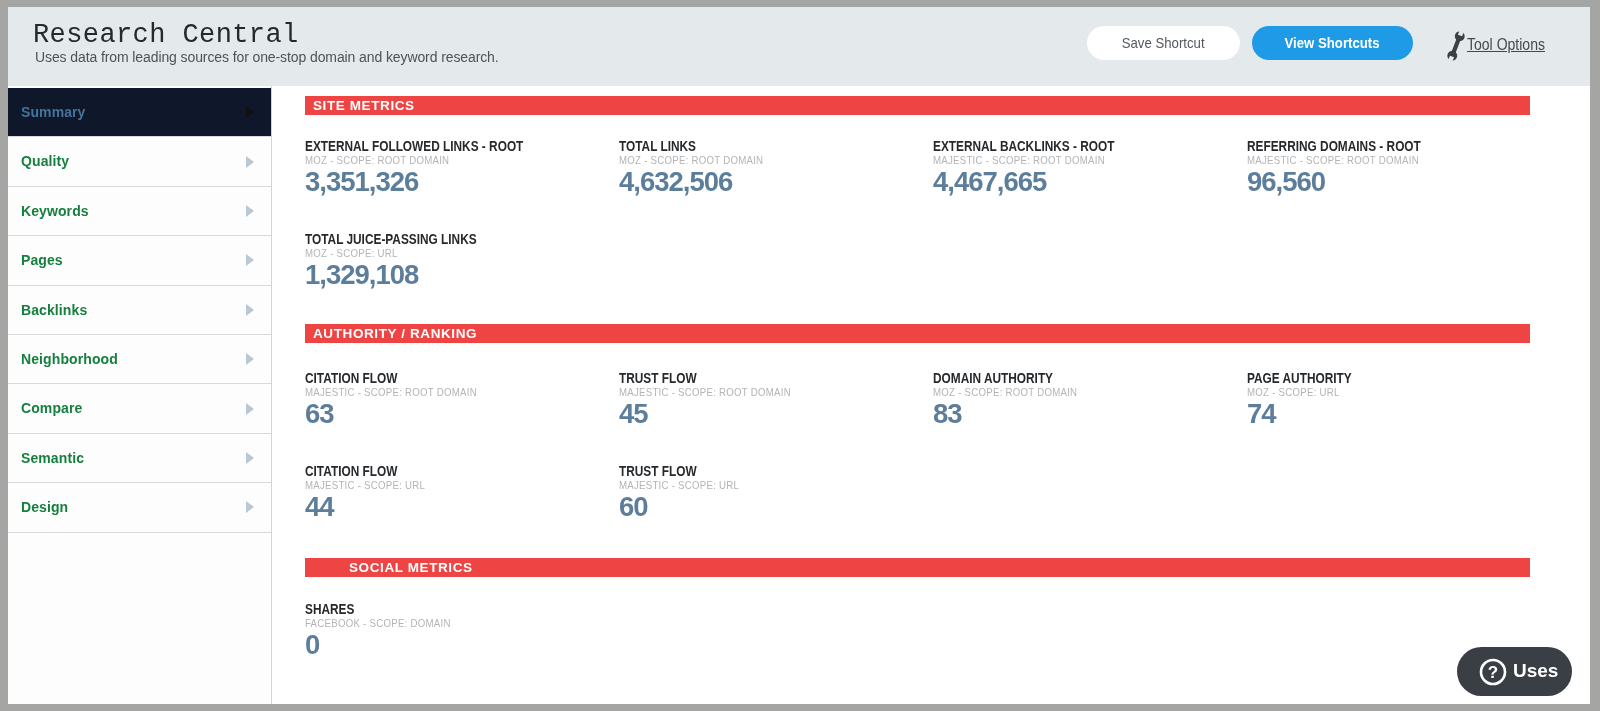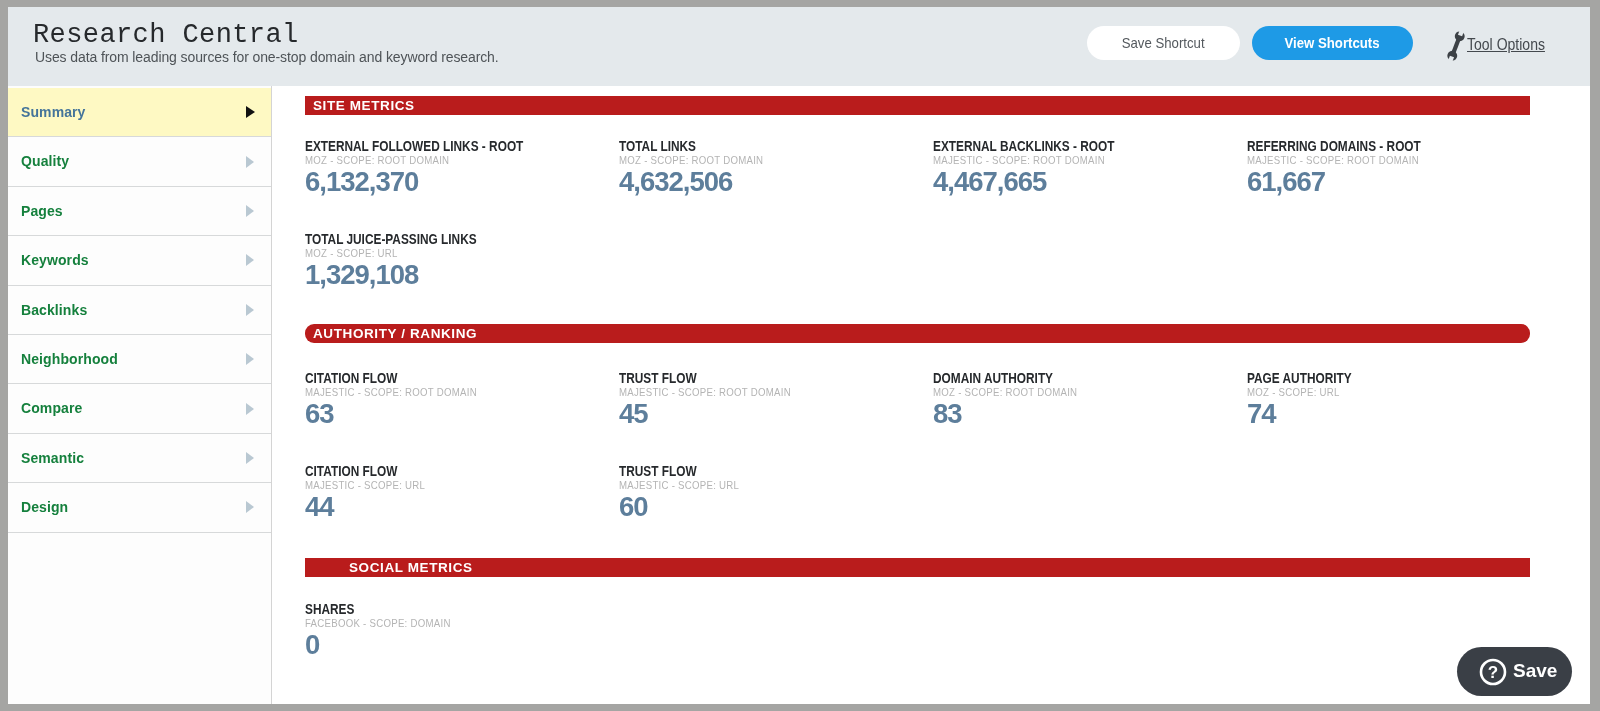--- a/index.html
+++ b/index.html
@@ -44,37 +44,37 @@
   
   .sidebar {
     position:absolute; left:0; top:79px; width:264px; height:618px;
     background:#fdfdfd; border-right:1px solid #d4d4d4;
   }
   .sitem {
     position:relative; height:49.4px; border-bottom:1px solid #d7d9da;
     color:#15803d; font-weight:700; font-size:14px; line-height:48.4px;
     padding-left:13px; background:#fdfdfd; letter-spacing:0.1px;
   }
-  .sitem:first-child { margin-top:2px; background:#fef9c3; color:#44749a; }
+  .sitem:first-child { margin-top:2px; background:#0f172a; color:#44749a; }
   .arrow {
     position:absolute; right:17px; top:50%; margin-top:-6px;
     width:0; height:0; border-style:solid;
     border-width:6px 0 6px 8.5px;
     border-color:transparent transparent transparent #b9c8d2;
   }
   .sitem:first-child .arrow {
     border-width:6px 0 6px 9px; margin-top:-6px; right:16px;
     border-color:transparent transparent transparent #111111;
   }
   
   .main {
     position:absolute; left:297px; top:79px; width:1225px;
   }
   .secbar {
-    height:19px; background:#b91c1c; color:#ffffff;
+    height:19px; background:#ef4444; color:#ffffff;
     font-size:13.5px; font-weight:700; line-height:19px;
     padding-left:8px; letter-spacing:0.6px; margin-top:10px; margin-bottom:26px;
   }
   .grid { display:grid; grid-template-columns:repeat(4,314px); }
   .blk { height:93px; }
   .blk .t { font-size:15px; font-weight:700; color:#26292c; line-height:14px; margin-top:-2px;
             transform:scaleX(0.79); transform-origin:left top; white-space:nowrap; }
   .blk .s { font-size:11.5px; color:#b4b4b4; letter-spacing:0.3px; line-height:12px; margin-top:1px;
             transform:scaleX(0.84); transform-origin:left top; white-space:nowrap; }
   .blk .n { font-size:27.5px; font-weight:700; color:#5d7e9b; line-height:26px; margin-top:3px; letter-spacing:-1px; }
@@ -103,58 +103,58 @@
             <rect x="9.8" y="-2.6" width="4.4" height="6.4" fill="#e4e9ec"></rect>
             <rect x="9.8" y="26.2" width="4.4" height="6.4" fill="#e4e9ec"></rect>
           </g>
         </svg>
       <span class="txt">Tool Options</span>
     </div>
   </div>
   <div class="sidebar">
     <div class="sitem">Summary<span class="arrow"></span></div>
     <div class="sitem">Quality<span class="arrow"></span></div>
+    <div class="sitem">Keywords<span class="arrow"></span></div>
     <div class="sitem">Pages<span class="arrow"></span></div>
-    <div class="sitem">Keywords<span class="arrow"></span></div>
     <div class="sitem">Backlinks<span class="arrow"></span></div>
     <div class="sitem">Neighborhood<span class="arrow"></span></div>
     <div class="sitem">Compare<span class="arrow"></span></div>
     <div class="sitem">Semantic<span class="arrow"></span></div>
     <div class="sitem">Design<span class="arrow"></span></div>
   </div>
   <div class="main">
     <div class="secbar">SITE METRICS</div>
     <div class="grid" style="margin-bottom:-3px;">
       <div class="blk">
           <div class="t">EXTERNAL FOLLOWED LINKS - ROOT</div>
           <div class="s">MOZ - SCOPE: ROOT DOMAIN</div>
-          <div class="n">6,132,370</div>
+          <div class="n">3,351,326</div>
         </div>
       <div class="blk">
           <div class="t">TOTAL LINKS</div>
           <div class="s">MOZ - SCOPE: ROOT DOMAIN</div>
           <div class="n">4,632,506</div>
         </div>
       <div class="blk">
           <div class="t">EXTERNAL BACKLINKS - ROOT</div>
           <div class="s">MAJESTIC - SCOPE: ROOT DOMAIN</div>
           <div class="n">4,467,665</div>
         </div>
       <div class="blk">
           <div class="t">REFERRING DOMAINS - ROOT</div>
           <div class="s">MAJESTIC - SCOPE: ROOT DOMAIN</div>
-          <div class="n">61,667</div>
+          <div class="n">96,560</div>
         </div>
       <div class="blk">
           <div class="t">TOTAL JUICE-PASSING LINKS</div>
           <div class="s">MOZ - SCOPE: URL</div>
           <div class="n">1,329,108</div>
         </div>
     </div>
-    <div class="secbar" style="margin-top:0; margin-bottom:30px;border-radius:9px;">AUTHORITY / RANKING</div>
+    <div class="secbar" style="margin-top:0; margin-bottom:30px;">AUTHORITY / RANKING</div>
     <div class="grid" style="margin-bottom:-1px;">
       <div class="blk">
           <div class="t">CITATION FLOW</div>
           <div class="s">MAJESTIC - SCOPE: ROOT DOMAIN</div>
           <div class="n">63</div>
         </div>
       <div class="blk">
           <div class="t">TRUST FLOW</div>
           <div class="s">MAJESTIC - SCOPE: ROOT DOMAIN</div>
           <div class="n">45</div>
@@ -187,15 +187,15 @@
           <div class="s">FACEBOOK - SCOPE: DOMAIN</div>
           <div class="n">0</div>
         </div>
     </div>
   </div>
   <div class="help">
     <svg width="28" height="28" viewBox="0 0 28 28">
         <circle cx="14" cy="14" r="12" fill="none" stroke="#ffffff" stroke-width="2.6"></circle>
         <text x="14" y="19.5" text-anchor="middle" font-family="Liberation Sans, sans-serif" font-size="17" font-weight="700" fill="#ffffff">?</text>
       </svg>
-    <span class="txt">Save</span>
+    <span class="txt">Uses</span>
   </div>
 </div>
 
 </body></html>

